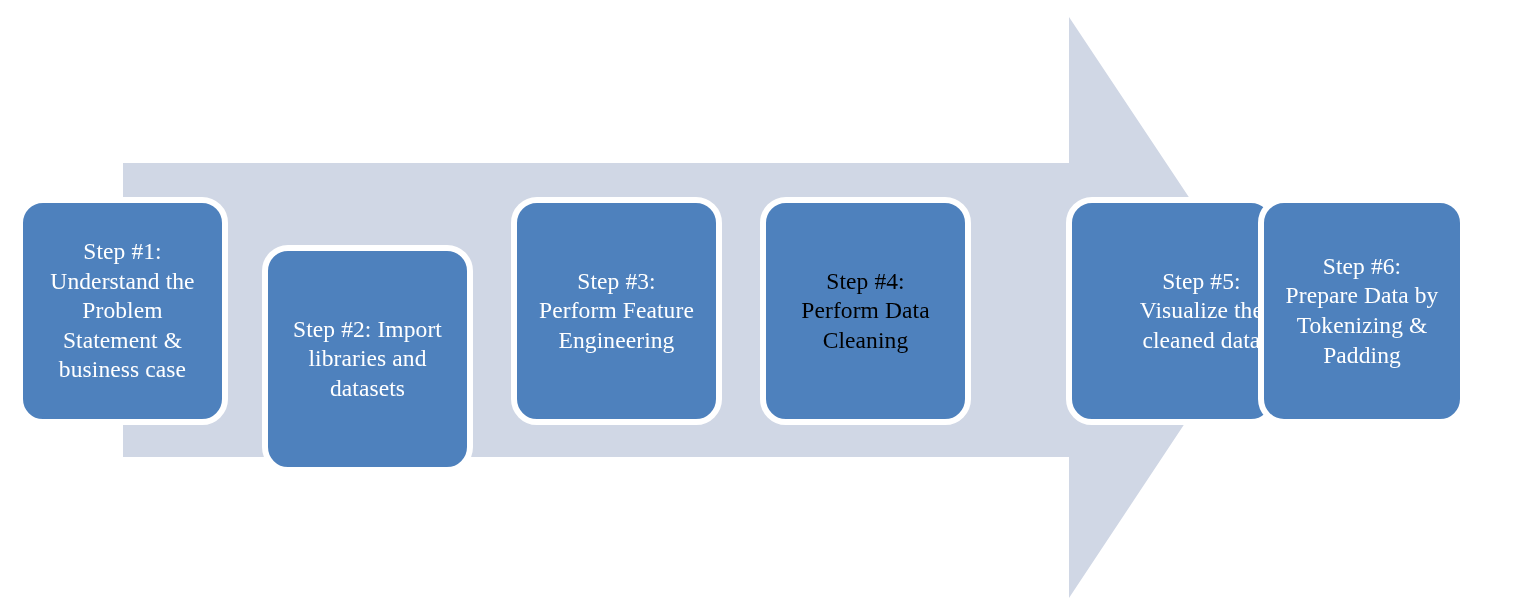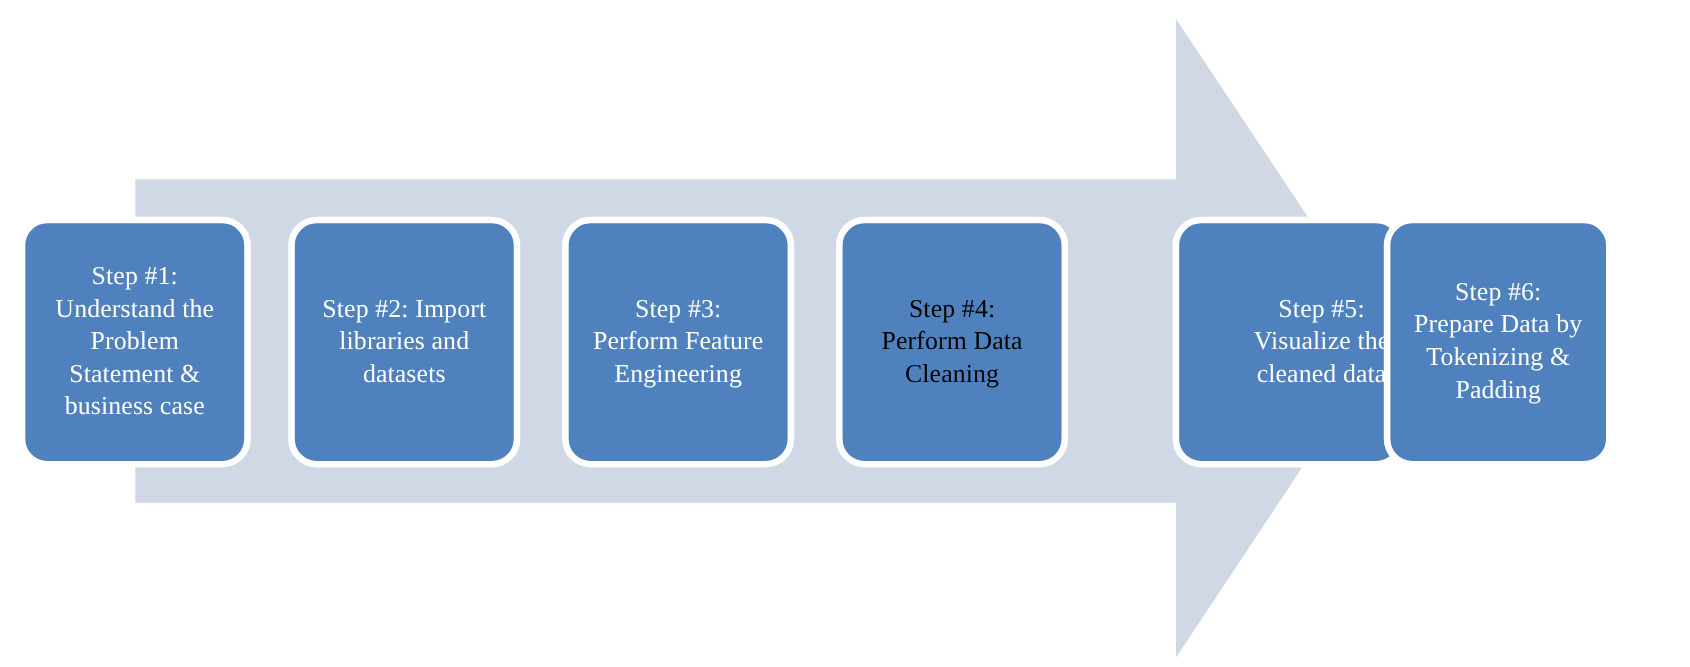--- a/index.html
+++ b/index.html
@@ -77,21 +77,21 @@
   <div id="steps-layer">
 
     <div class="step-box box-1" style="background: rgb(78, 129, 189); border-color: rgb(255, 255, 255); border-radius: 26px;">
       <span class="step-label" style="color: rgb(255, 255, 255);">Step #1:
 Understand the
 Problem
 Statement &amp;
 business case</span>
     </div>
 
-    <div class="step-box box-2" style="background: rgb(78, 129, 189); border-color: rgb(255, 255, 255); border-radius: 26px;">
+    <div class="step-box box-2" style="background: rgb(78, 129, 189); border-color: rgb(255, 255, 255); border-radius: 26px; margin-top: 48px;">
       <span class="step-label" style="color: rgb(255, 255, 255);">Step #2: Import
 libraries and
 datasets</span>
     </div>
 
     <div class="step-box box-3" style="background: rgb(78, 129, 189); border-color: rgb(255, 255, 255); border-radius: 26px; justify-content: center;">
       <span class="step-label" style="color: rgb(255, 255, 255);">Step #3:
 Perform Feature
 Engineering</span>
     </div>

